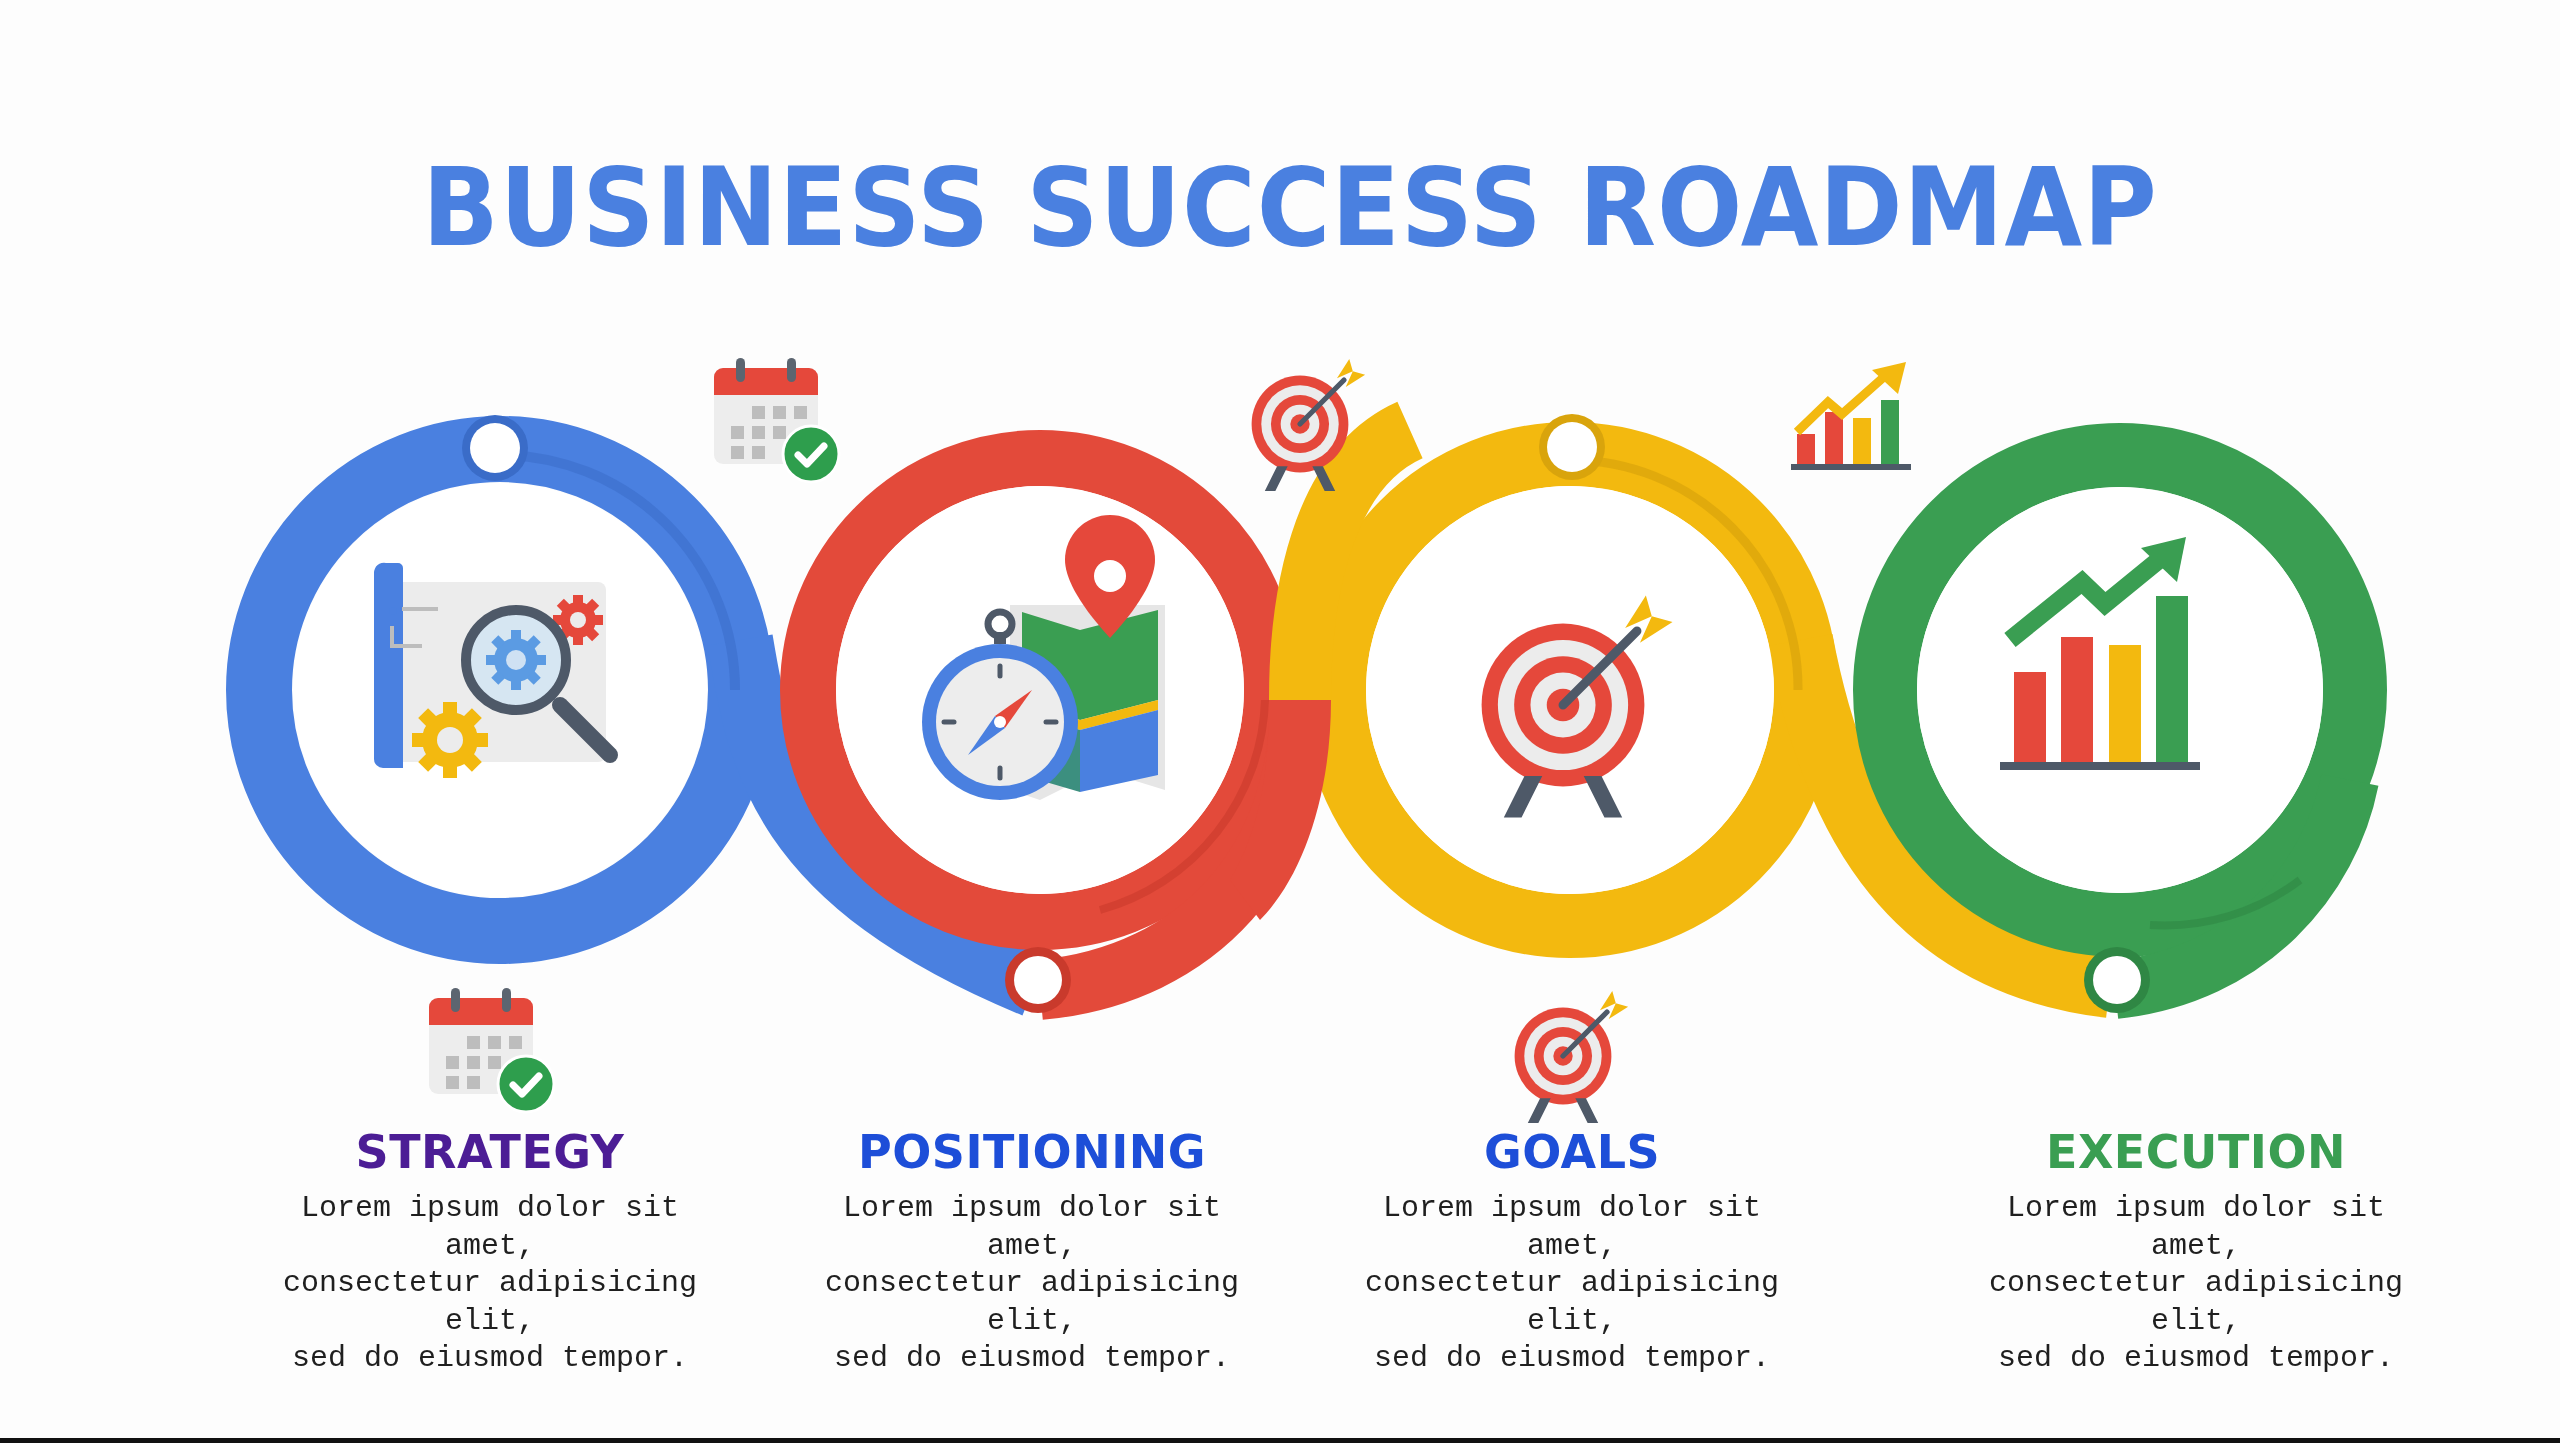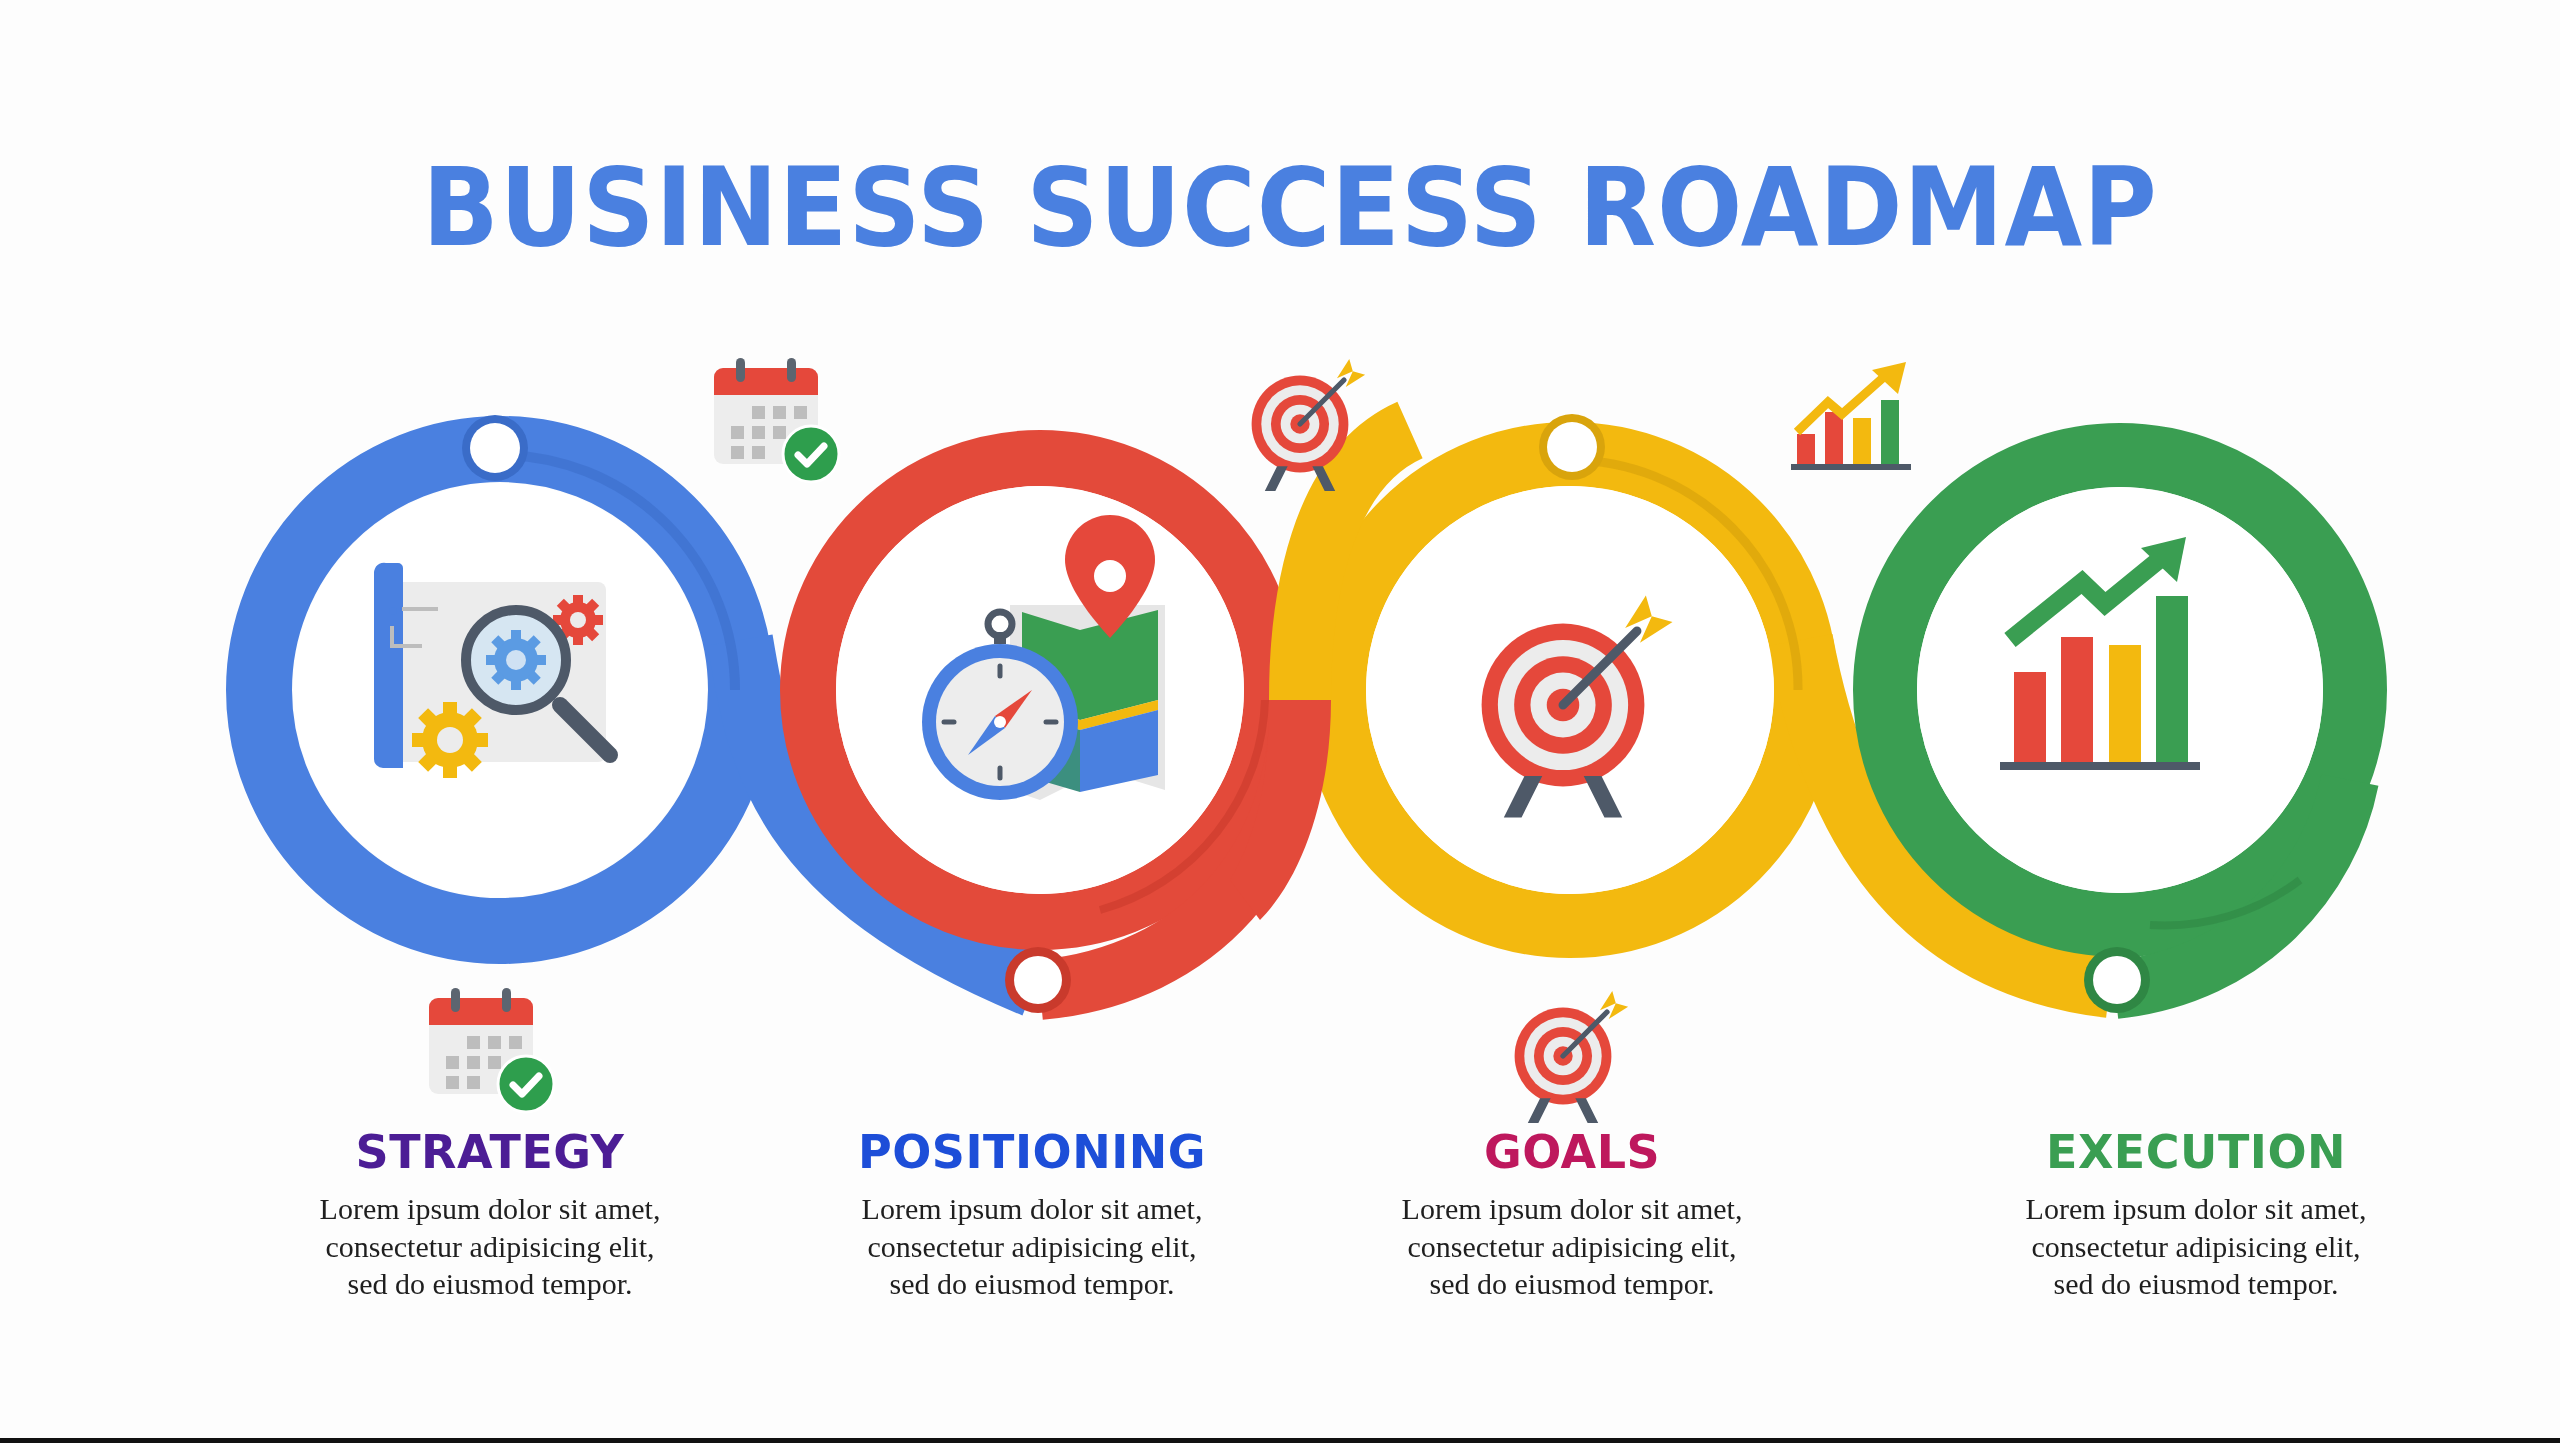--- a/index.html
+++ b/index.html
@@ -15,21 +15,21 @@
   }
   svg.diagram { position:absolute; left:0; top:0; }
   .step {
     position:absolute; width:480px; text-align:center; top:1122px;
   }
   .step .heading {
     font-family:"DejaVu Sans", sans-serif; font-weight:700; font-size:46px; letter-spacing:0.5px;
     line-height:60px; display:block;
   }
   .step .body {
-    font-family:Liberation Serif, serif; font-size:30px; color:#1f1f1f; line-height:37.5px;
+    font-family:Liberation Mono, monospace; font-size:30px; color:#1f1f1f; line-height:37.5px;
     display:block; margin-top:8px; white-space:pre-line;
   }
 </style>
 </head>
 <body>
 
 <div class="title">BUSINESS SUCCESS ROADMAP</div>
 
 <svg class="diagram" width="2560" height="1443" viewBox="0 0 2560 1443">
   <defs>
@@ -240,21 +240,21 @@
 consectetur adipisicing elit,
 sed do eiusmod tempor.</span>
 </div>
 <div class="step" style="left:792px">
   <span class="heading" style="color:#1d4ed8">POSITIONING</span>
   <span class="body">Lorem ipsum dolor sit amet,
 consectetur adipisicing elit,
 sed do eiusmod tempor.</span>
 </div>
 <div class="step" style="left:1332px">
-  <span class="heading" style="color:#be185d">GOALS</span>
+  <span class="heading" style="color:#1d4ed8">GOALS</span>
   <span class="body">Lorem ipsum dolor sit amet,
 consectetur adipisicing elit,
 sed do eiusmod tempor.</span>
 </div>
 <div class="step" style="left:1956px">
   <span class="heading" style="color:#3a9e52">EXECUTION</span>
   <span class="body">Lorem ipsum dolor sit amet,
 consectetur adipisicing elit,
 sed do eiusmod tempor.</span>
 </div>

